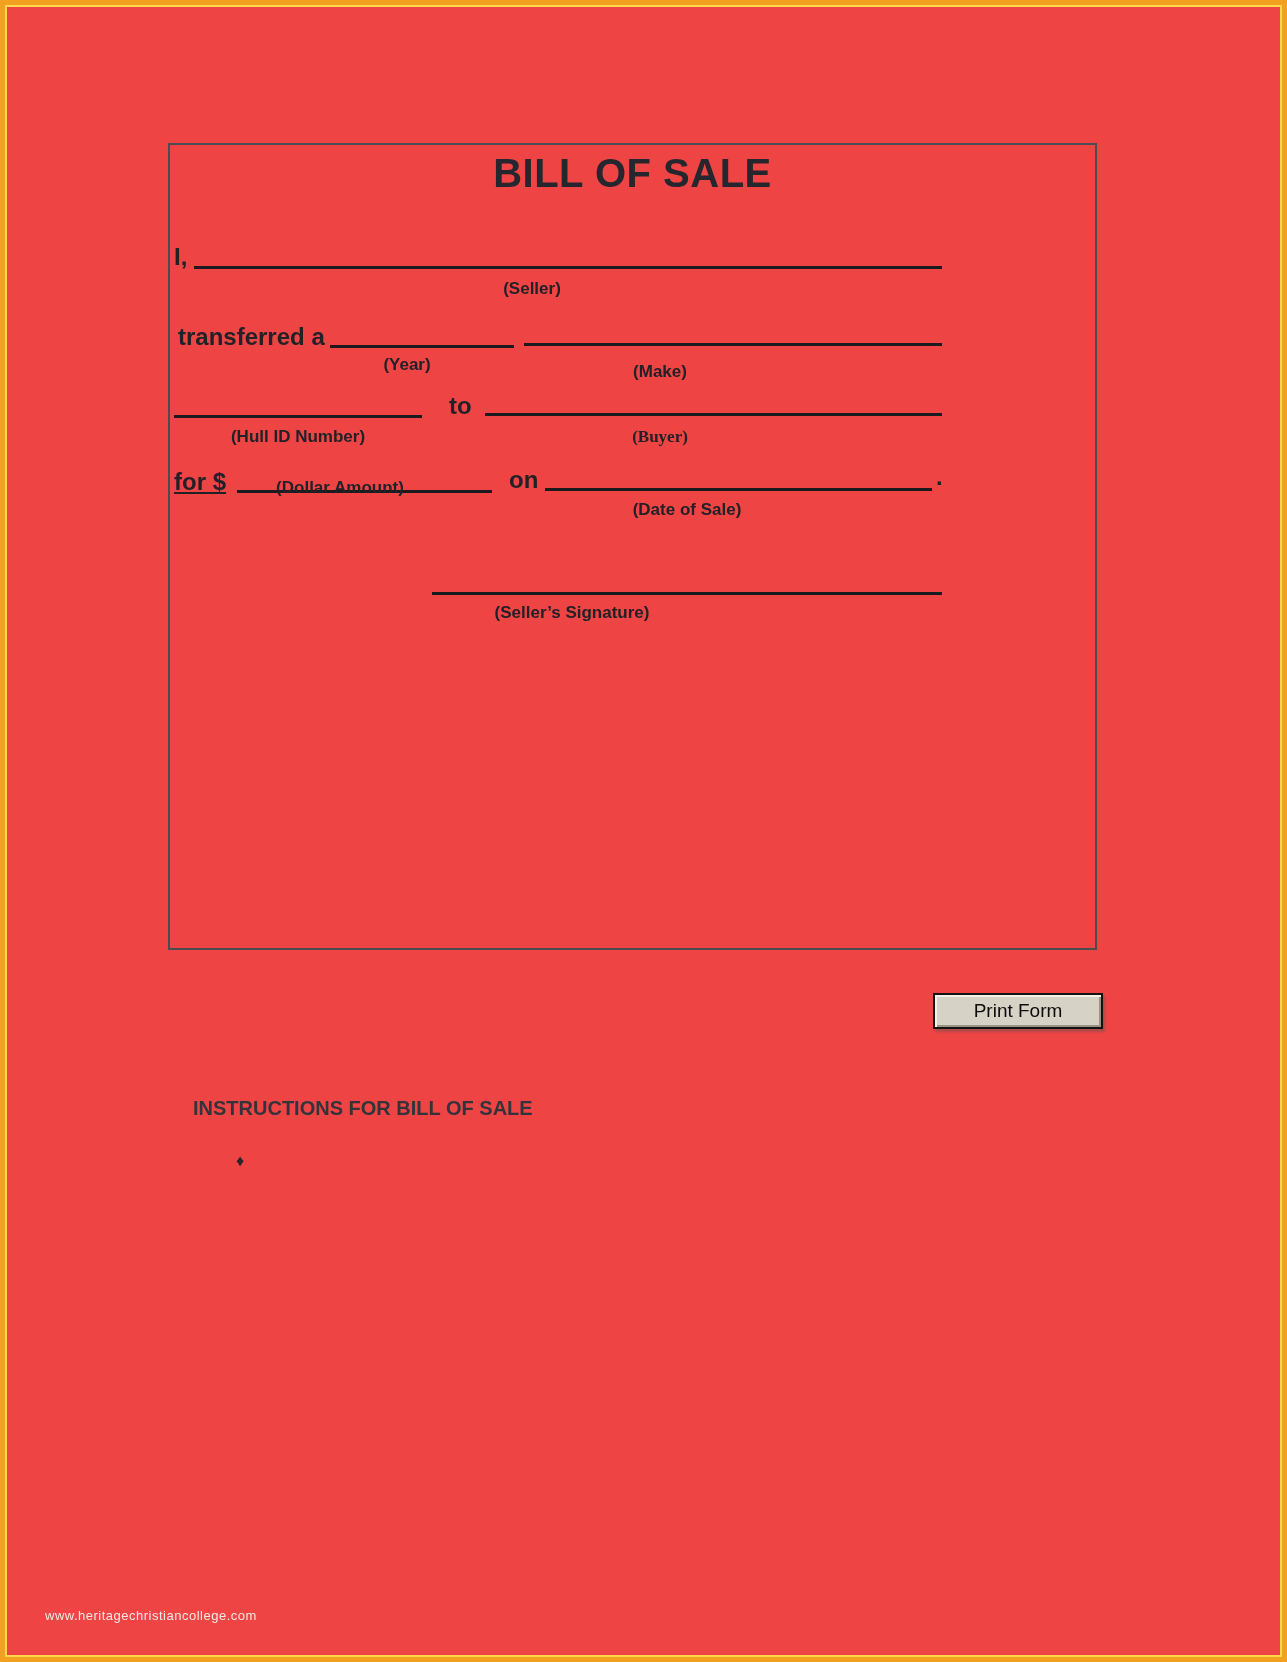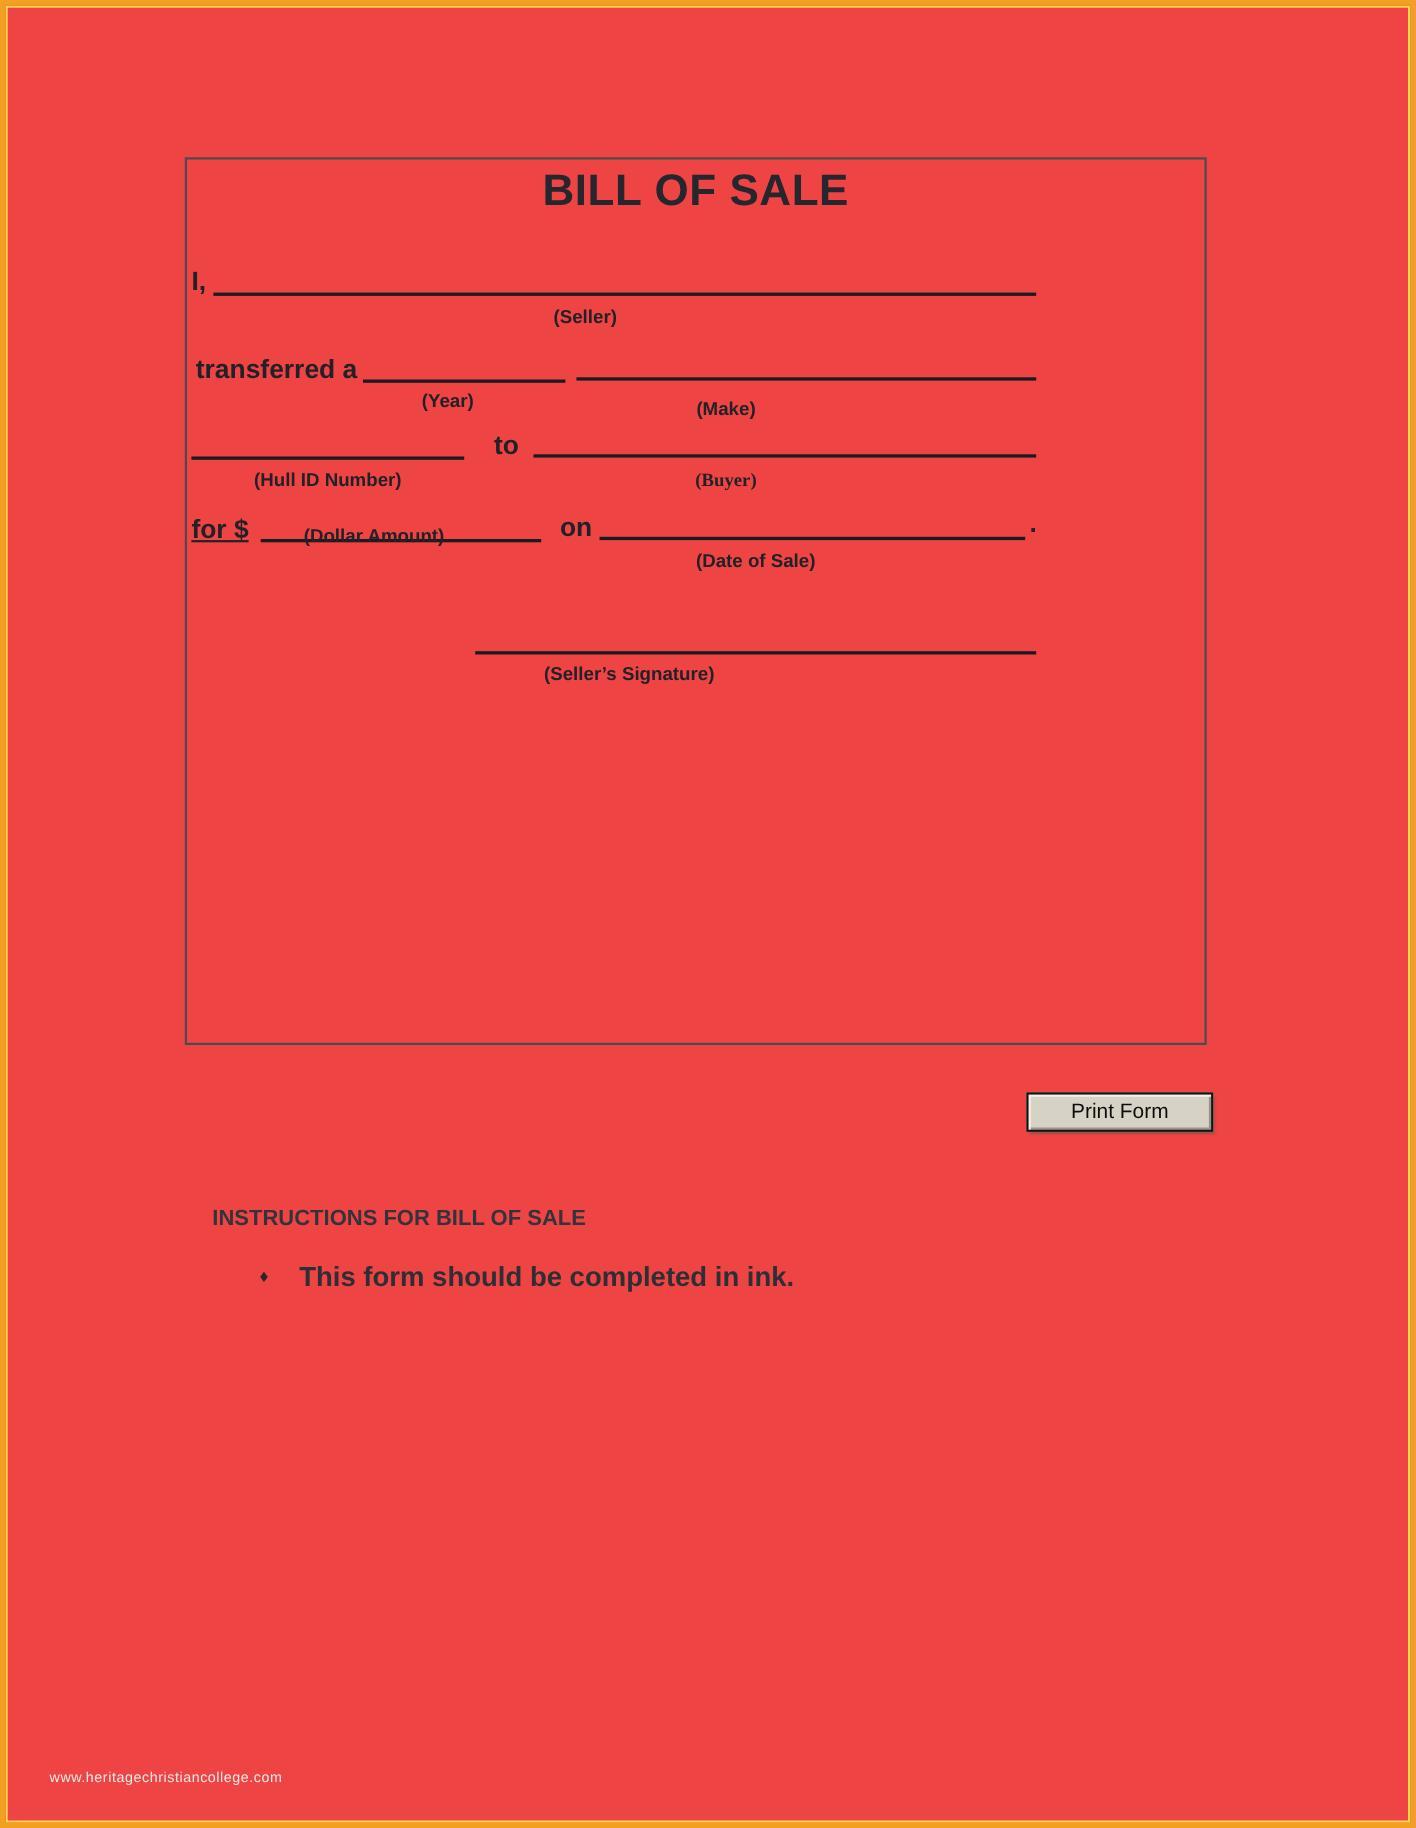--- a/index.html
+++ b/index.html
@@ -126,16 +126,15 @@
     <span class="flabel" style="left:517px;top:354px;">(Date of Sale)</span>
 
     <div class="sig-line" style="left:262px;top:447px;width:510px;"></div>
     <span class="flabel" style="left:402px;top:457px;">(Seller’s Signature)</span>
   </div>
 
   <button class="print-btn">Print Form</button>
 
   <div class="instructions-heading">INSTRUCTIONS FOR BILL OF SALE</div>
   <span class="bullet-icon">♦</span>
-  <span class="bullet-text">This form should be completed in ink.</span>
 
   <div class="watermark">www.heritagechristiancollege.com</div>
 </div>
 
 </body></html>

